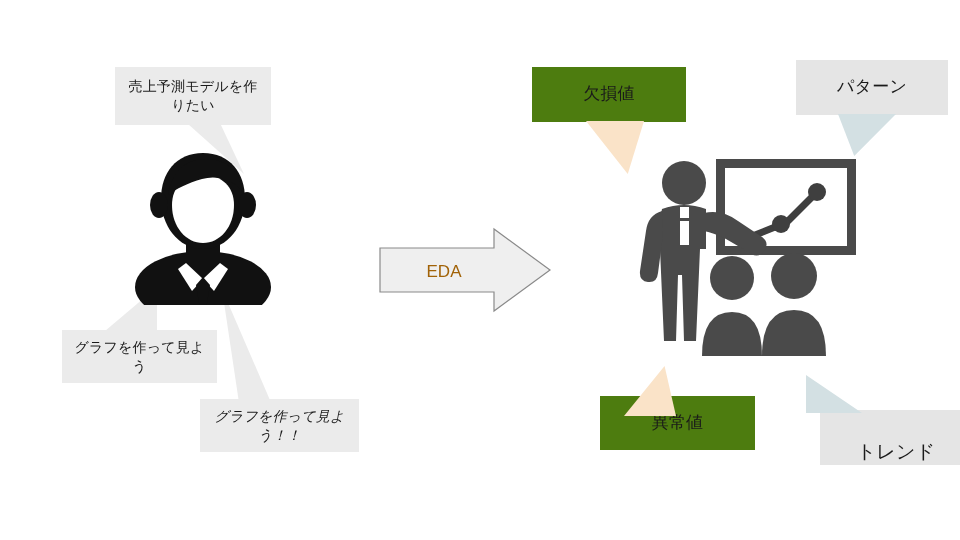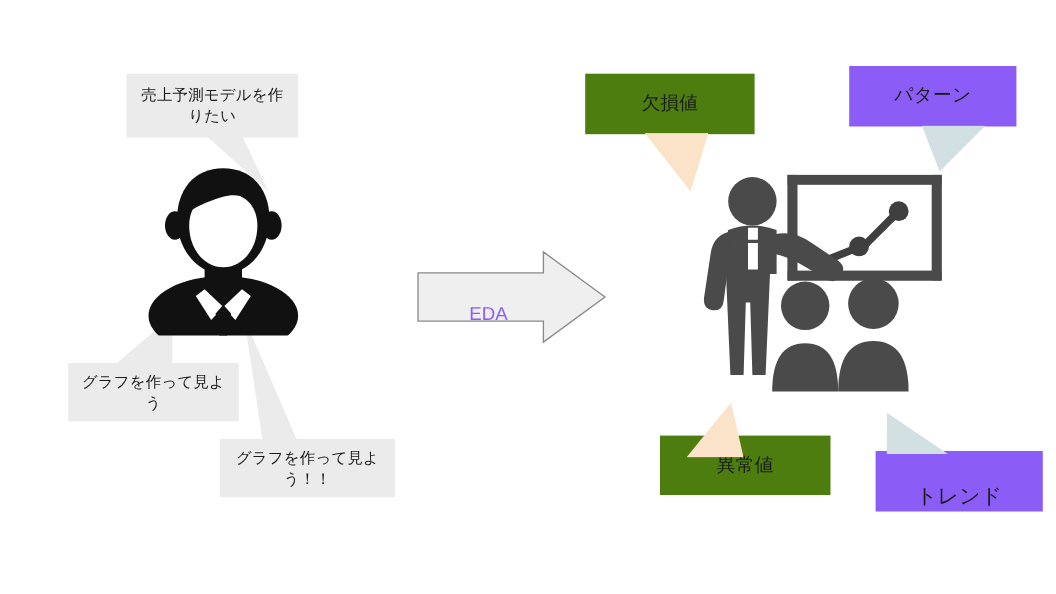--- a/index.html
+++ b/index.html
@@ -27,21 +27,21 @@
     color: #1a1a1a;
     line-height: 1.35;
     letter-spacing: 0.2px;
   }
   .bubble .txt {
     display: block;
     padding: 0 8px;
   }
   .gray  { background: #ebebeb; }
   .peach { background: #4d7c0f; }
-  .blue  { background: #8b5cf6; }
+  .blue  { background: #e5e5e5; margin-left: 24px; }
 
   
   .tail {
     position: absolute;
   }
 
   
   #bubble-goal {
     left: 115px; top: 67px; width: 156px; height: 58px;
     font-size: 14px;
@@ -58,43 +58,44 @@
   }
   #tail-collect {
     left: 105px; top: 287px; width: 52px; height: 44px;
     background: #ebebeb;
     clip-path: polygon(100% 0%, 100% 100%, 0% 100%);
   }
 
   #bubble-graph {
     left: 200px; top: 399px; width: 159px; height: 53px;
     font-size: 14px;
+    font-style: italic;
   }
   #tail-graph {
     left: 222px; top: 289px; width: 62px; height: 112px;
     background: #ebebeb;
     clip-path: polygon(0% 0%, 78% 100%, 27% 100%);
   }
 
   
   #avatar {
     position: absolute;
     left: 128px; top: 145px; width: 150px; height: 160px;
   }
 
   
   #arrow-eda {
     position: absolute;
     left: 378px; top: 226px; width: 175px; height: 88px;
   }
   #arrow-eda .label {
     position: absolute;
-    left: 0; top: 16px; width: 132px; height: 88px;
+    left: 0; top: 2px; width: 132px; height: 88px;
     display: flex; align-items: center; justify-content: center;
-    font-size: 17px; color: #8b5cf6;
+    font-size: 17px; color: #a16207;
   }
 
   
   #bubble-missing {
     left: 532px; top: 67px; width: 154px; height: 55px;
     font-size: 17px;
   }
   #tail-missing {
     left: 586px; top: 121px; width: 58px; height: 53px;
     background: #fae3c8;

